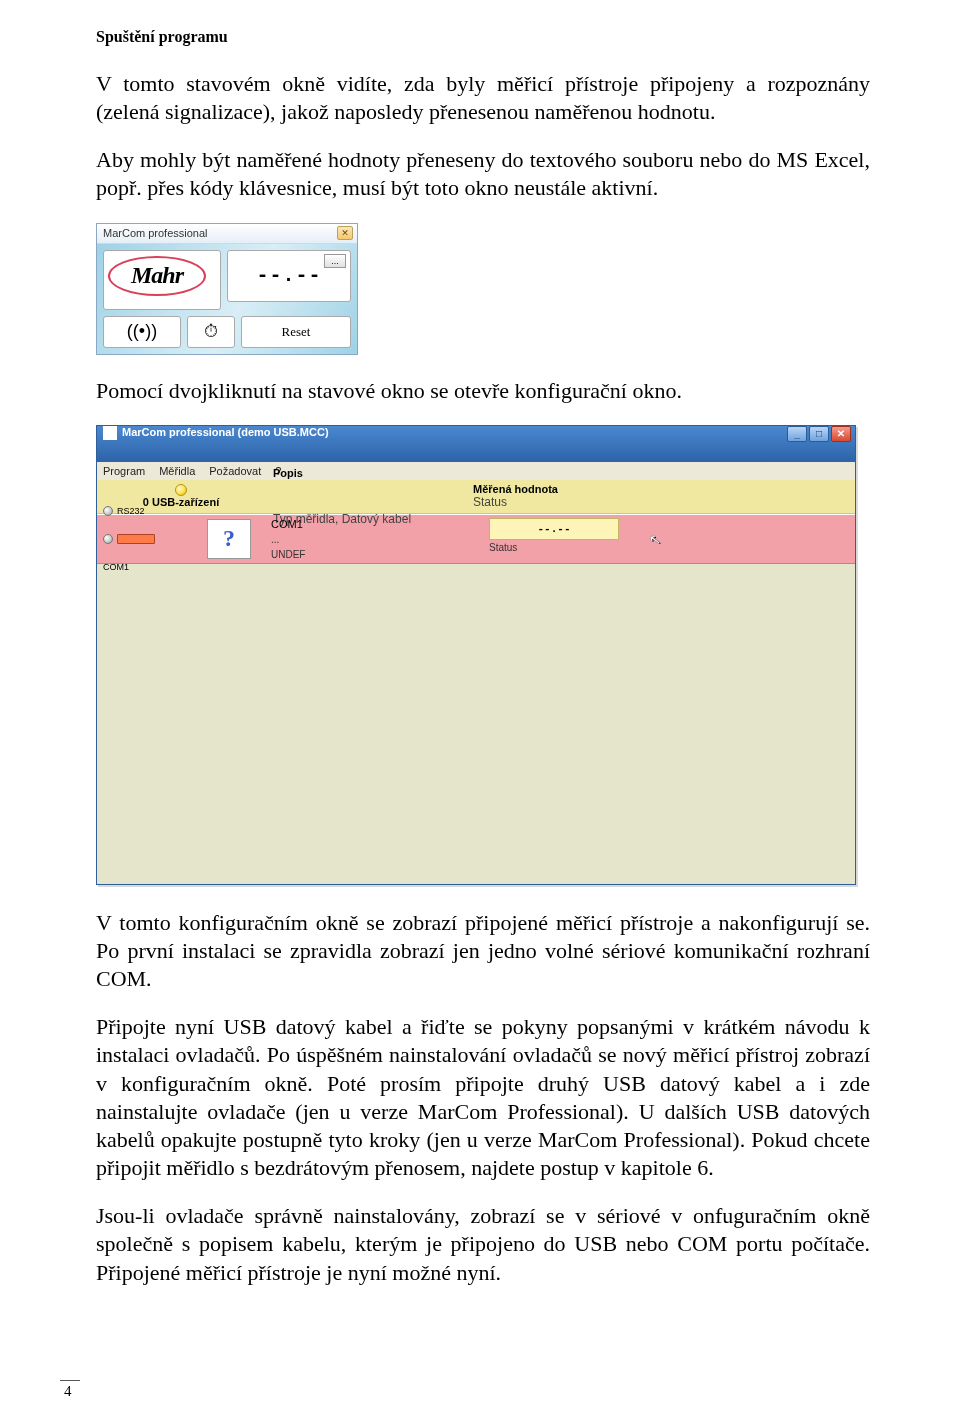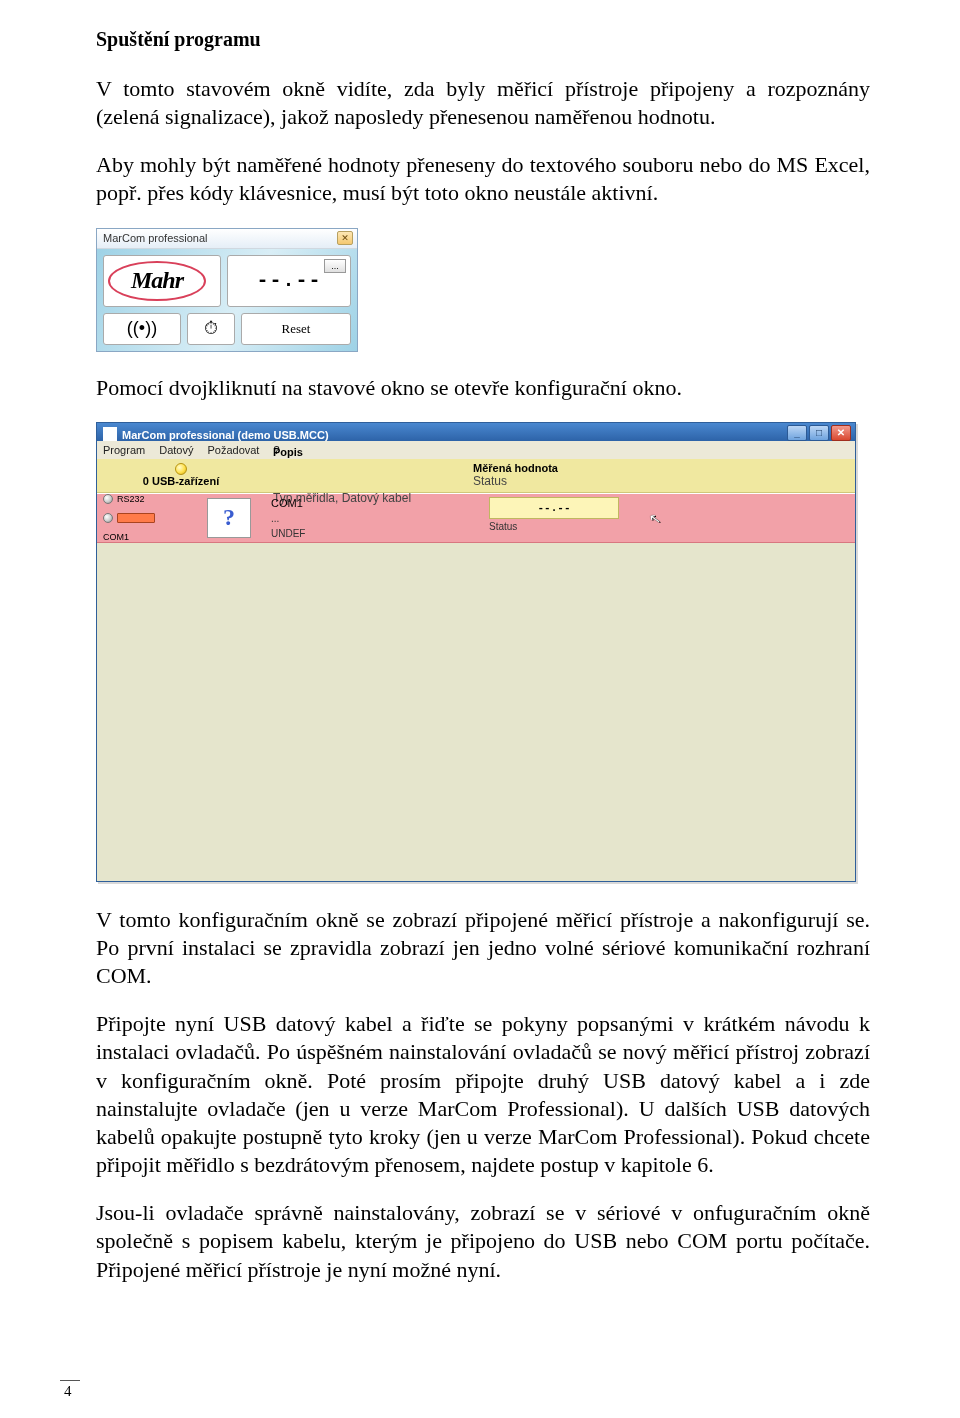--- a/index.html
+++ b/index.html
@@ -8,21 +8,21 @@
     padding: 0;
     background: #ffffff;
     font-family: "Times New Roman", Times, serif;
     color: #000;
     width: 960px;
   }
   .page {
     padding: 28px 90px 40px 96px;
   }
   h2 {
-    font-size: 20px;
+    font-size: 16px;
     font-weight: bold;
     margin: 0 0 24px 0;
   }
   p {
     font-size: 22px;
     line-height: 1.28;
     margin: 0 0 20px 0;
     text-align: justify;
   }
   p.last { margin-bottom: 12px; }
@@ -62,21 +62,21 @@
   .w1-row:last-child { margin-bottom: 0; }
   .w1-cell {
     background: #fff;
     border: 1px solid #aaa;
     border-radius: 3px;
     box-shadow: inset 1px 1px 0 #fff;
     display: flex; align-items: center; justify-content: center;
   }
   .w1-mahr {
     flex: none;
-    width: 118px; height: 52px;
+    width: 118px; height: 60px;
     position: relative;
   }
   .w1-mahr-oval {
     position: absolute;
     width: 98px; height: 40px;
     border: 2px solid #d9405a;
     border-radius: 50%;
     top: 5px; left: 4px;
     display: flex; align-items: center; justify-content: center;
     font-family: "Times New Roman", serif;
@@ -116,24 +116,24 @@
     width: 760px;
     height: 460px;
     border: 1px solid #2f5f9a;
     background: #e5e5cc;
     margin: 6px 0 24px 0;
     font-family: Tahoma, Arial, sans-serif;
     font-size: 11px;
     box-shadow: 2px 2px 0 rgba(0,0,0,0.15);
   }
   .w2-titlebar {
-    height: 18px;
+    height: 36px;
     background: linear-gradient(#4a88d0,#2d63a8);
     color: #fff;
-    display: flex; align-items: flex-end;
+    display: flex; align-items: flex-start;
     padding: 0 4px 0 6px;
     font-weight: bold;
     font-size: 11px;
   }
   .w2-titlebar .icon-sm {
     width: 14px; height: 14px;
     background: #fff;
     margin-right: 5px;
     display: inline-block;
   }
@@ -184,21 +184,21 @@
   .seg4 { flex: 1; }
   .w2-row {
     height: 50px;
     background: #f2a1a8;
     border-top: 1px solid #fff;
     border-bottom: 1px solid #d87780;
     display: flex;
     align-items: stretch;
   }
   .w2-row .cell { padding: 2px 6px; display: flex; flex-direction: column; justify-content: center; }
-  .c1 { width: 96px; display: flex; flex-direction: column; gap: 9px; }
+  .c1 { width: 96px; display: flex; flex-direction: column; gap: 18px; }
   .c1r { display: flex; align-items: center; gap: 4px; font-size: 9px; }
   .dot-grey {
     width: 10px; height: 10px; border-radius: 50%;
     background: radial-gradient(circle at 35% 35%, #fff, #ccc 55%, #888);
     border: 1px solid #777;
   }
   .rs-box {
     width: 38px; height: 10px; background: #ff7b4a;
     border: 1px solid #aa4420; border-radius: 1px;
   }
@@ -275,21 +275,21 @@
   <div class="widget2">
     <div class="w2-titlebar">
       <span class="icon-sm"></span>
       <span class="w2-titleflex">MarCom professional   (demo USB.MCC)</span>
       <div class="w2-winbtn w2-min">_</div>
       <div class="w2-winbtn w2-max">□</div>
       <div class="w2-winbtn w2-x">✕</div>
     </div>
     <div class="w2-menubar">
       <span>Program</span>
-      <span>Datový</span>
+      <span>Měřidla</span>
       <span>Požadovat</span>
       <span>?</span>
     </div>
     <div class="w2-subhead">
       <div class="seg seg1">
         <span class="dot-yellow"></span>
         <span class="lbl">0 USB-zařízení</span>
       </div>
       <div class="seg seg2">
         <span class="lbl">Popis</span>

